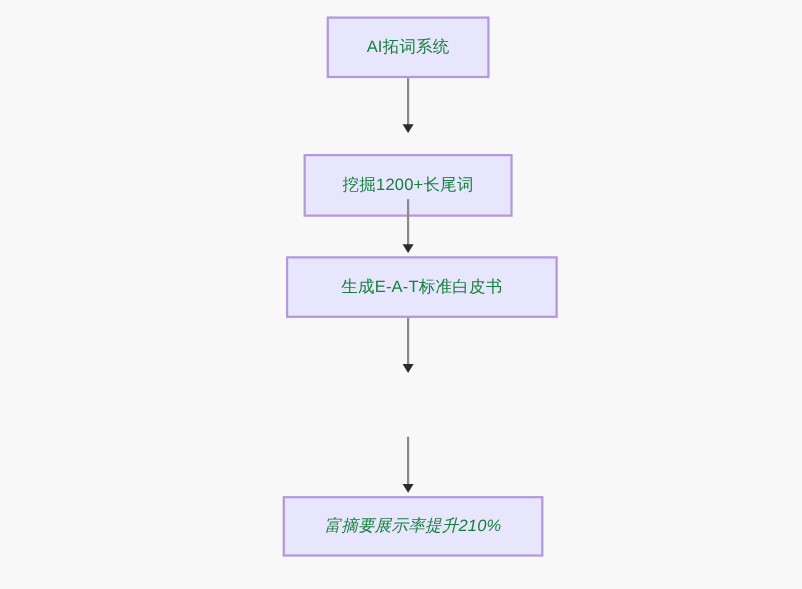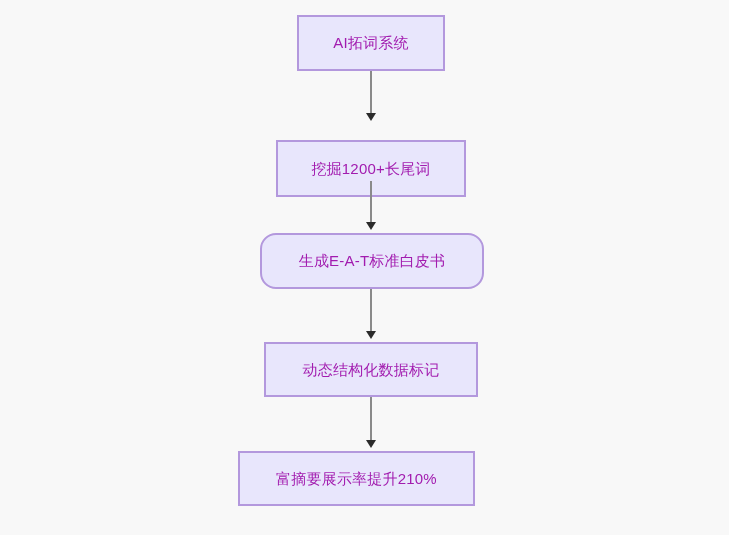--- a/index.html
+++ b/index.html
@@ -22,21 +22,21 @@
     position: absolute;
     box-sizing: border-box;
     background: #e8e6fc;
     border: 2px solid #b398dd;
     border-radius: 0;
     display: flex;
     align-items: center;
     justify-content: center;
   }
   .node-label {
-    color: #a21caf;
+    color: #15803d;
     font-size: 15px;
     line-height: 1.2;
     letter-spacing: 0.2px;
     white-space: nowrap;
   }
   .edge {
     position: absolute;
     width: 2px;
     background: #8a8a8a;
   }
@@ -45,23 +45,23 @@
     width: 0;
     height: 0;
     border-left: 5px solid transparent;
     border-right: 5px solid transparent;
     border-top: 8px solid #2b2b2b;
   }
 
   
   .node-1 { left: 297px; top: 15px;  width: 148px; height: 56px; }
   .node-2 { left: 276px; top: 140px; width: 190px; height: 57px; }
-  .node-3 { left: 260px; top: 233px; width: 224px; height: 56px; border-radius: 16px; }
+  .node-3 { left: 260px; top: 233px; width: 247px; height: 56px; }
   .node-4 { left: 264px; top: 342px; width: 214px; height: 55px; }
-  .node-5 { left: 238px; top: 451px; width: 237px; height: 55px; }
+  .node-5 { left: 257px; top: 451px; width: 237px; height: 55px; font-style: italic; }
 
   
   .edge-1 { left: 370px; top: 71px;  height: 45px; }
   .edge-2 { left: 370px; top: 181px; height: 44px; }
   .edge-3 { left: 370px; top: 289px; height: 45px; }
   .edge-4 { left: 370px; top: 397px; height: 46px; }
 
   .arrow-1 { left: 366px; top: 113px; }
   .arrow-2 { left: 366px; top: 222px; }
   .arrow-3 { left: 366px; top: 331px; }
@@ -86,23 +86,20 @@
   <div class="edge edge-2"></div>
   <div class="arrowhead arrow-2"></div>
 
   <div class="node node-3">
     <span class="node-label">生成E-A-T标准白皮书</span>
   </div>
 
   <div class="edge edge-3"></div>
   <div class="arrowhead arrow-3"></div>
 
-  <div class="node node-4">
-    <span class="node-label">动态结构化数据标记</span>
-  </div>
 
   <div class="edge edge-4"></div>
   <div class="arrowhead arrow-4"></div>
 
   <div class="node node-5">
     <span class="node-label">富摘要展示率提升210%</span>
   </div>
 
 </div>
 

